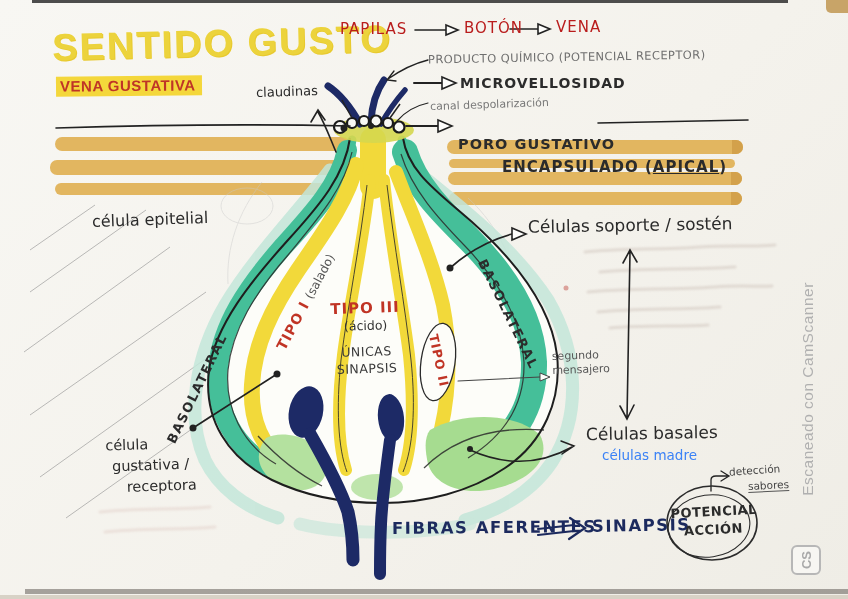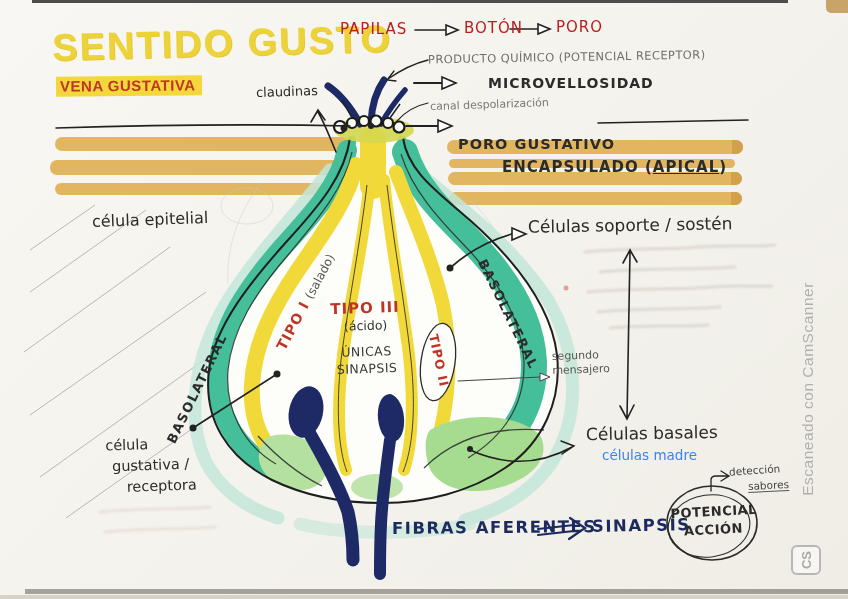--- a/index.html
+++ b/index.html
@@ -9,21 +9,21 @@
     font-family:"Liberation Sans",sans-serif;
   }
   .lbl{position:absolute;white-space:nowrap;z-index:3;color:#2b2b2b;}
   .hand{font-family:"DejaVu Sans",sans-serif;}
   #title{left:52px;top:22px;font-size:38px;font-weight:900;letter-spacing:2px;
     color:#ecd33c;transform:rotate(-1.5deg);text-shadow:1px 1px 0 #e8c92e;}
   #subtitle{left:56px;top:76px;font-size:15px;font-weight:bold;color:#bf3527;
     background:#f4d73b;padding:1px 6px 2px 4px;letter-spacing:.5px;transform:rotate(-.5deg);}
   .flowtxt{font-size:15px;letter-spacing:1px;color:#b91c1c;}
   #producto{left:428px;top:50px;font-size:11.5px;color:#6f6f6f;letter-spacing:.4px;transform:rotate(-1deg);}
-  #micro{left:488px;top:75px;font-size:14px;font-weight:bold;letter-spacing:1px;text-align:right;}
+  #micro{left:460px;top:75px;font-size:14px;font-weight:bold;letter-spacing:1px;text-align:right;}
   #canal{left:430px;top:98px;font-size:11px;color:#777;transform:rotate(-2deg);}
   #poro{left:458px;top:117px;font-size:14.5px;font-weight:bold;letter-spacing:1px;margin-top:19px;}
   #encapsulado{left:502px;top:158px;font-size:15px;font-weight:bold;letter-spacing:1px;}
   #encapsulado .ul{text-decoration:underline;}
   #claudinas{left:256px;top:84px;font-size:13px;transform:rotate(-2deg);}
   #epitelial{left:92px;top:210px;font-size:16px;transform:rotate(-2deg);}
   #basolat-left{left:127px;top:381px;width:140px;text-align:center;font-size:13px;font-weight:bold;
     letter-spacing:1.5px;transform:rotate(-64deg);}
   #basolat-right{left:451px;top:302px;width:110px;text-align:center;font-size:13px;font-weight:bold;
     letter-spacing:1.5px;transform:rotate(64deg);}
@@ -238,21 +238,21 @@
     <ellipse cx="712" cy="523" rx="45" ry="37" stroke-width="1.6"></ellipse>
     <ellipse cx="709" cy="526" rx="41" ry="31" stroke-width="1.1" transform="rotate(-8 709 526)"></ellipse>
   </g>
 </svg>
 
 <div class="lbl" id="title">SENTIDO GUSTO</div>
 <div class="lbl" id="subtitle">VENA GUSTATIVA</div>
 
 <div class="lbl flowtxt hand" style="left:340px;top:20px;">PAPILAS</div>
 <div class="lbl flowtxt hand" style="left:464px;top:19px;">BOTÓN</div>
-<div class="lbl flowtxt hand" style="left:556px;top:18px;">PORO</div>
+<div class="lbl flowtxt hand" style="left:556px;top:18px;">VENA</div>
 
 <div class="lbl hand" id="producto">PRODUCTO QUÍMICO (POTENCIAL RECEPTOR)</div>
 <div class="lbl hand" id="micro">MICROVELLOSIDAD</div>
 <div class="lbl hand" id="canal">canal despolarización</div>
 <div class="lbl hand" id="poro">PORO GUSTATIVO</div>
 <div class="lbl hand" id="encapsulado">
   <span>ENCAPSULADO (</span><span class="ul">APICAL</span><span>)</span>
 </div>
 <div class="lbl hand" id="claudinas">claudinas</div>
 <div class="lbl hand" id="epitelial">célula epitelial</div>

